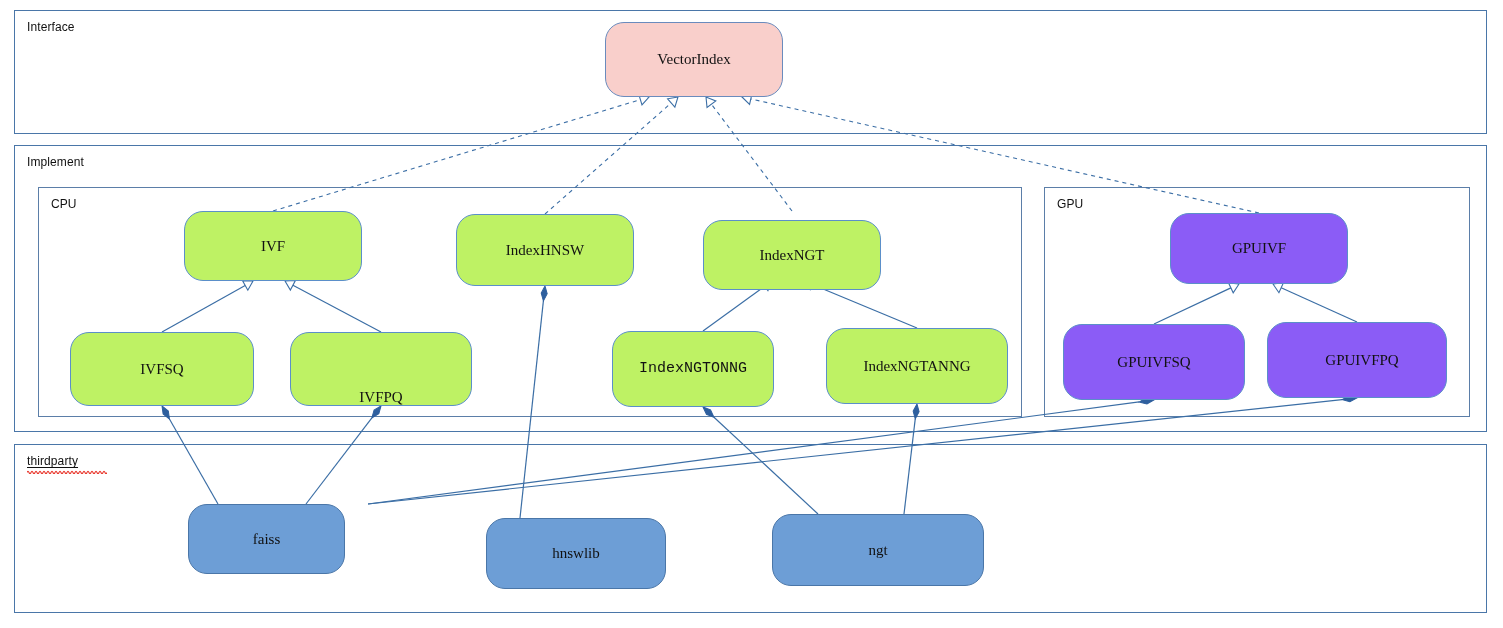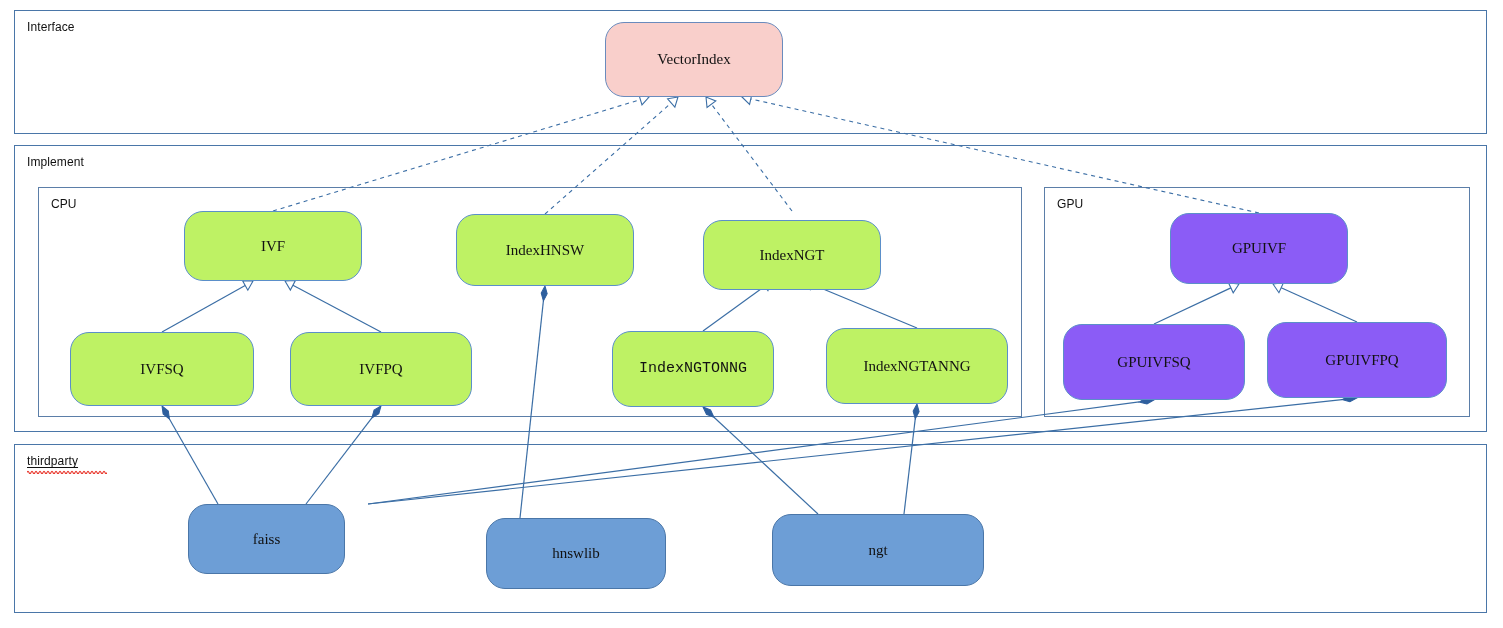--- a/index.html
+++ b/index.html
@@ -153,21 +153,21 @@
       </div>
       <div class="node cpu" style="left: 456px; top: 214px; width: 178px; height: 72px;">
         <span>IndexHNSW</span>
       </div>
       <div class="node cpu" style="left: 703px; top: 220px; width: 178px; height: 70px;">
         <span>IndexNGT</span>
       </div>
       <div class="node cpu" style="left: 70px; top: 332px; width: 184px; height: 74px;">
         <span>IVFSQ</span>
       </div>
-      <div class="node cpu" style="left: 290px; top: 332px; width: 182px; height: 74px;">
+      <div class="node cpu" style="left: 290px; top: 332px; width: 182px; height: 74px; align-items: flex-end;">
         <span>IVFPQ</span>
       </div>
       <div class="node cpu" style="left: 612px; top: 331px; width: 162px; height: 76px; font-family: Liberation Mono, monospace;">
         <span>IndexNGTONNG</span>
       </div>
       <div class="node cpu" style="left: 826px; top: 328px; width: 182px; height: 76px;">
         <span>IndexNGTANNG</span>
       </div>
       <div class="node gpu" style="left: 1170px; top: 213px; width: 178px; height: 71px;">
         <span>GPUIVF</span>

